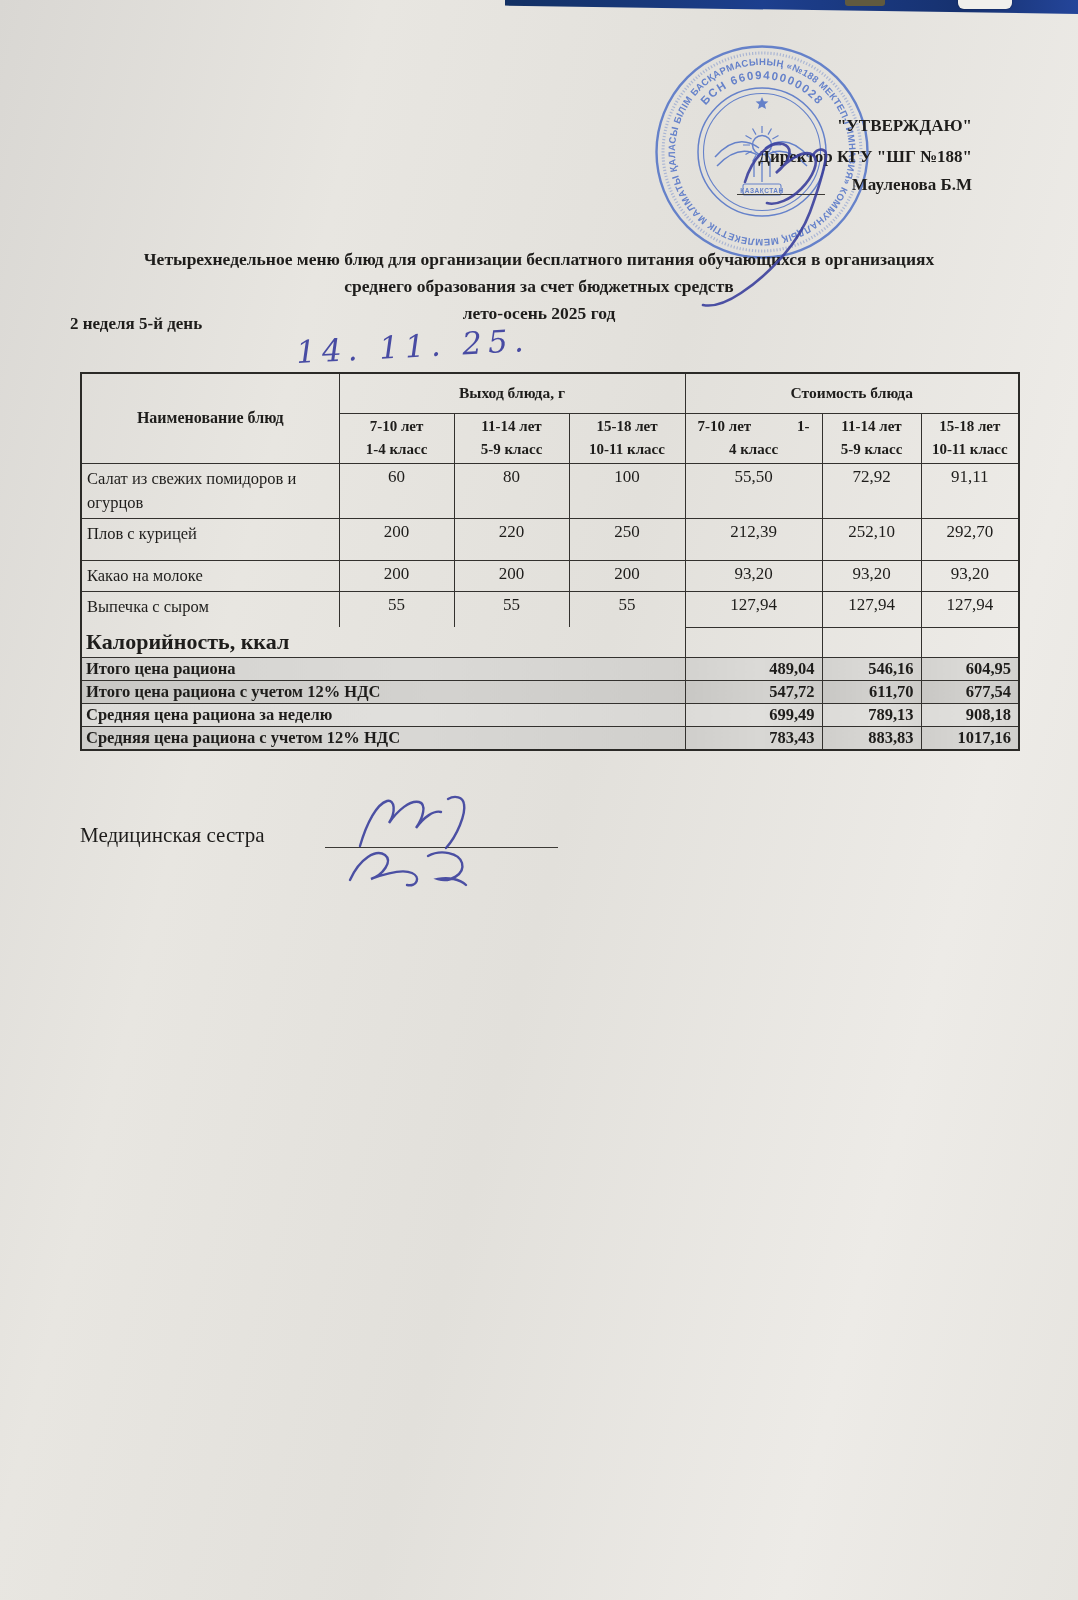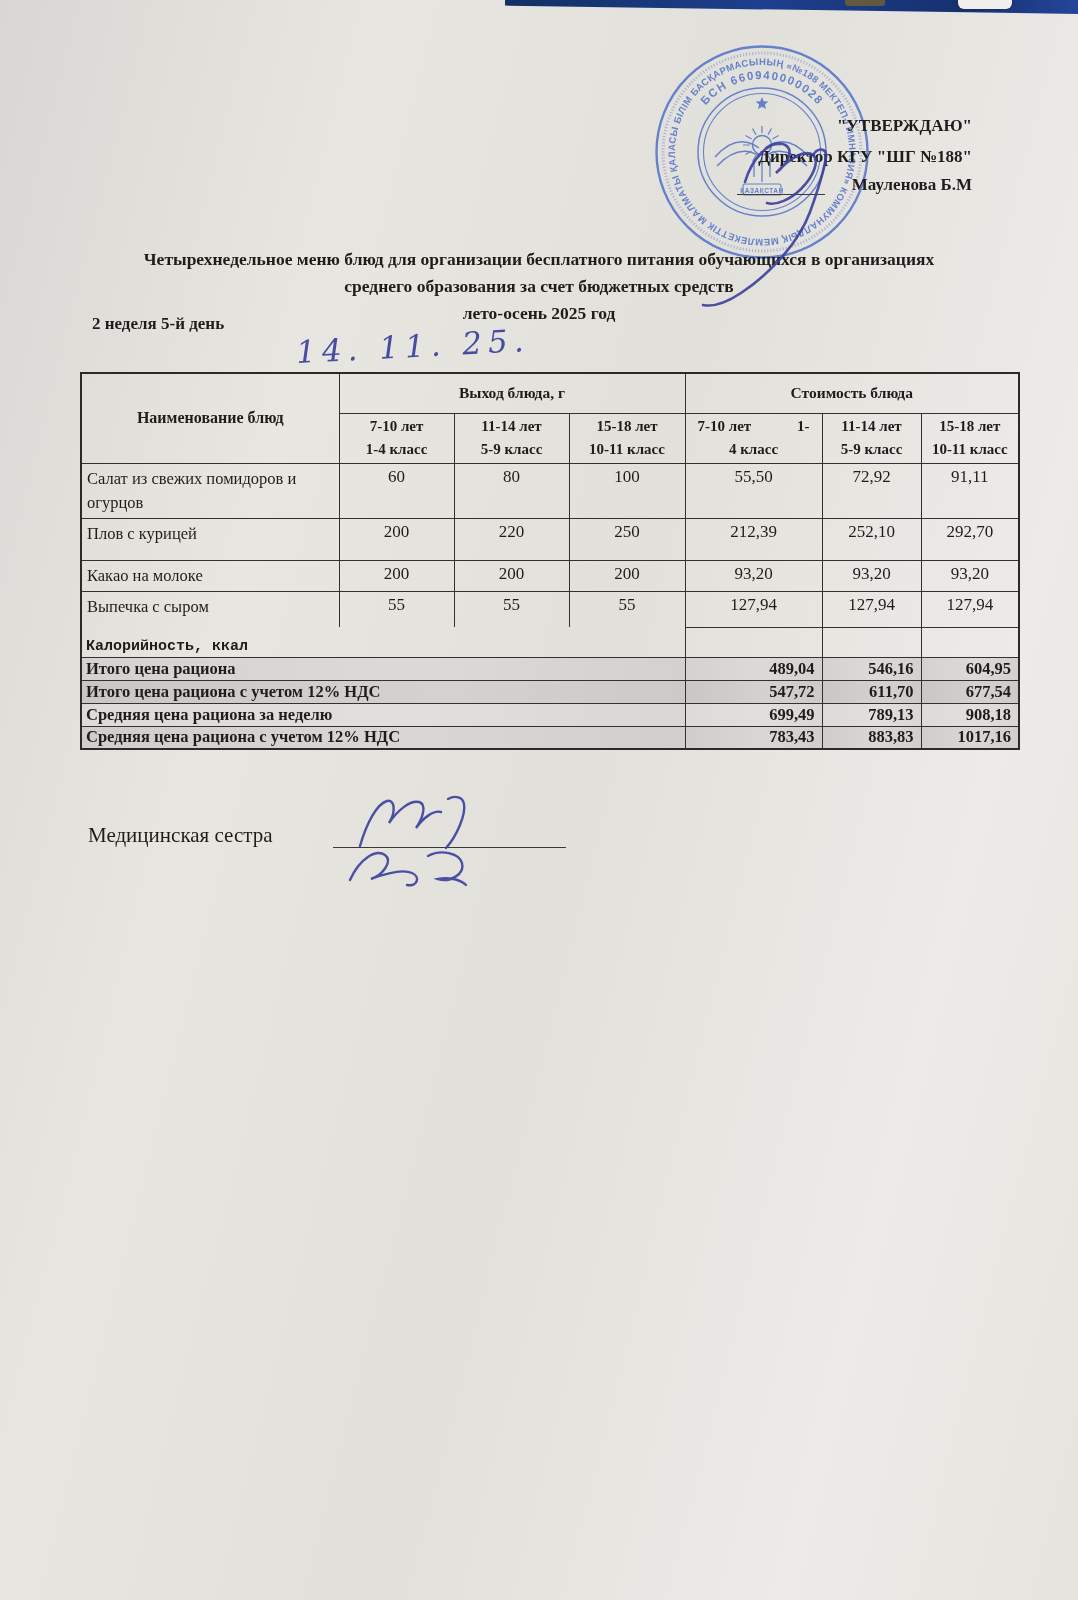--- a/index.html
+++ b/index.html
@@ -28,21 +28,21 @@
 
   
   .approval { position:absolute; right:106px; top:116px; text-align:right; font-weight:bold; font-size:17px; line-height:20px; z-index:3; }
   .approval .row1 { margin-bottom:11px; }
   .approval .row2 { margin-bottom:8px; }
   .approval .row3 { display:flex; align-items:flex-end; justify-content:flex-end; gap:27px; }
   .sig-underline { display:inline-block; width:88px; border-bottom:1.6px solid #3c3a36; height:14px; }
 
   
   .title-block { position:absolute; left:0; top:246px; width:1078px; text-align:center; font-weight:bold; font-size:17.5px; line-height:27px; }
-  .week-day { position:absolute; left:92px; top:314px; font-weight:bold; font-size:17px; }
+  .week-day { position:absolute; left:70px; top:314px; font-weight:bold; font-size:17px; }
   .hand-date {
     position:absolute; left:296px; top:328px; color:#3b3f9e;
     font-family:"DejaVu Serif",serif; font-style:italic; font-size:31px;
     letter-spacing:6px; transform:rotate(-3deg); opacity:.92;
   }
 
   
   table.menu { position:absolute; left:80px; top:372px; width:938px; border-collapse:collapse; table-layout:fixed; }
   table.menu th, table.menu td { border:1.5px solid #33312e; }
   table.menu { border:2.2px solid #2b2a27; }
@@ -50,32 +50,32 @@
   .grp { font-size:15.5px; height:40px; }
   .age th { font-size:15px; line-height:23px; height:50px; padding:0 4px; }
   .age .just { display:flex; justify-content:space-between; padding:0 8px; }
   .name-h { font-size:16px;margin-left:15px; }
   td.dish-name { font-size:16.5px; padding:3px 10px 3px 5px; vertical-align:top; line-height:24px; }
   td.num { font-size:17px; text-align:center; vertical-align:top; padding-top:3px;margin-top:36px; }
   tr.r1 { height:54px; } tr.r2 { height:42px; } tr.r3 { height:30px; } tr.r4 { height:36px;padding-left:25px; }
   tr.r4 td { border-bottom-style:hidden; }
   tr.r4 td.keep-b { border-bottom-style:solid; }
   tr.cal { height:30px; }
-  td.cal-label { font-weight:bold; font-size:15px; padding:2px 4px; vertical-align:bottom;font-family:Liberation Mono, monospace; }
+  td.cal-label { font-weight:bold; font-size:22px; padding:2px 4px; vertical-align:bottom; }
   tr.sum { height:23px; }
   tr.sum td { font-weight:bold; font-size:16.5px; }
   td.sum-label { padding:0 4px; }
   td.sum-val { text-align:right; padding-right:7px; }
   tr.s1 td { background:linear-gradient(90deg,#d3d2cf,#dbdad7 55%,#d2d1ce); }
   tr.s2 td { background:linear-gradient(90deg,#c8c7c4,#d3d2cf 60%,#cbcac7); }
   tr.s3 td { background:linear-gradient(90deg,#dcdbd8,#e0dfdc 55%,#d8d7d4); }
   tr.s4 td { background:linear-gradient(90deg,#cfcecb,#d8d7d4 55%,#d0cfcc); }
 
   
-  .sign-block { position:absolute; left:88px; top:818px; font-size:21px; }
+  .sign-block { position:absolute; left:80px; top:818px; font-size:21px; }
   .sign-row { display:flex; align-items:flex-end; height:30px; margin-bottom:1px; }
   .sign-row .lbl { width:245px; }
   .line1 { width:233px; border-bottom:1.7px solid #3c3a36; height:22px; }
   .line2 { width:233px; border-bottom:1.7px solid #3c3a36; height:22px; }
 
   .handwriting { position:absolute; left:0; top:0; width:1078px; height:1600px; pointer-events:none; z-index:4; }
   .handwriting path { fill:none; stroke:#3a3f9c; stroke-linecap:round; opacity:.9; }
 </style>
 </head>
 <body>

